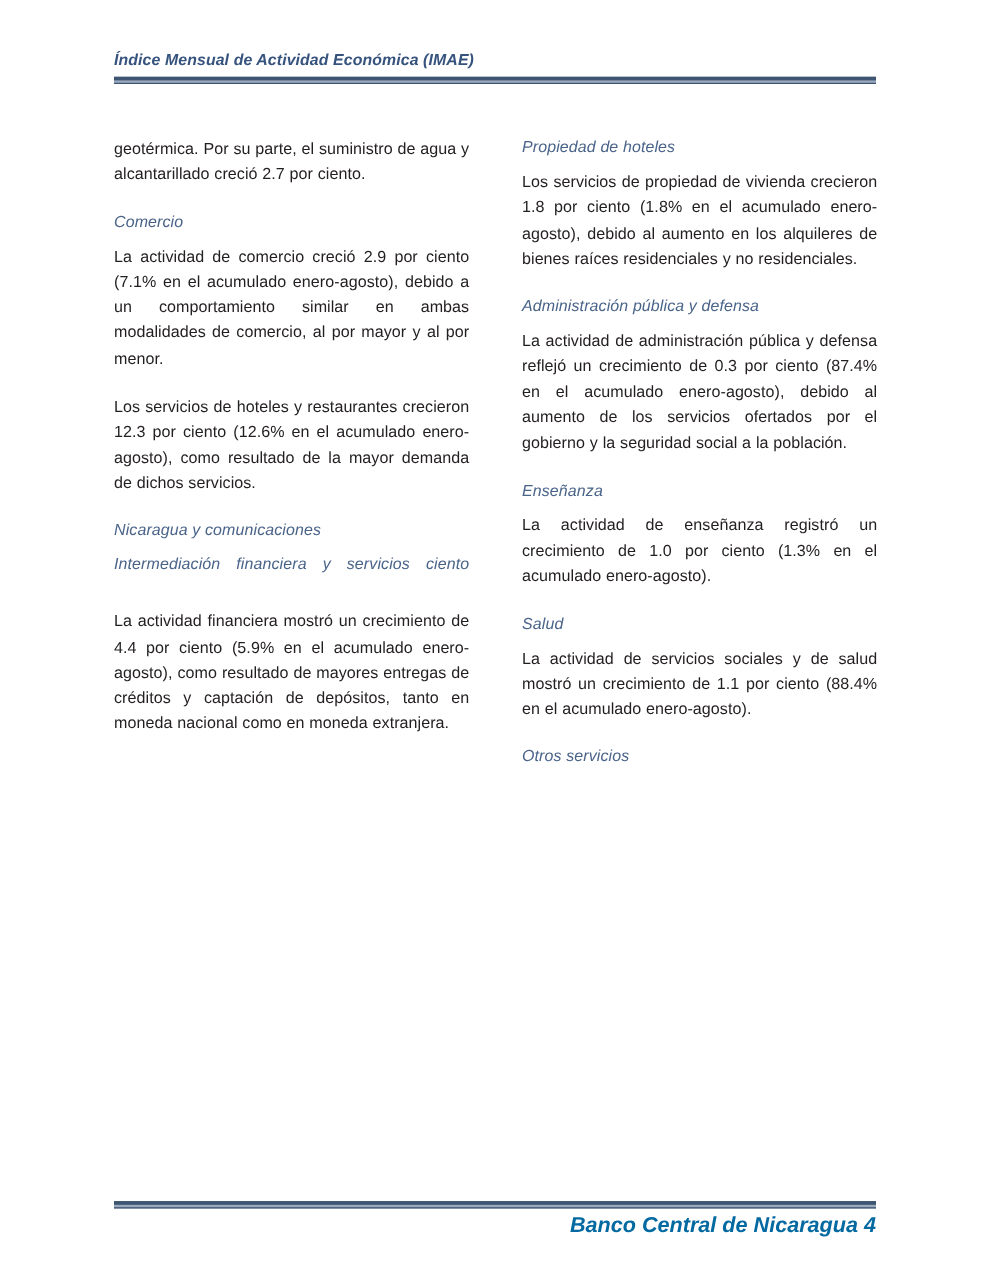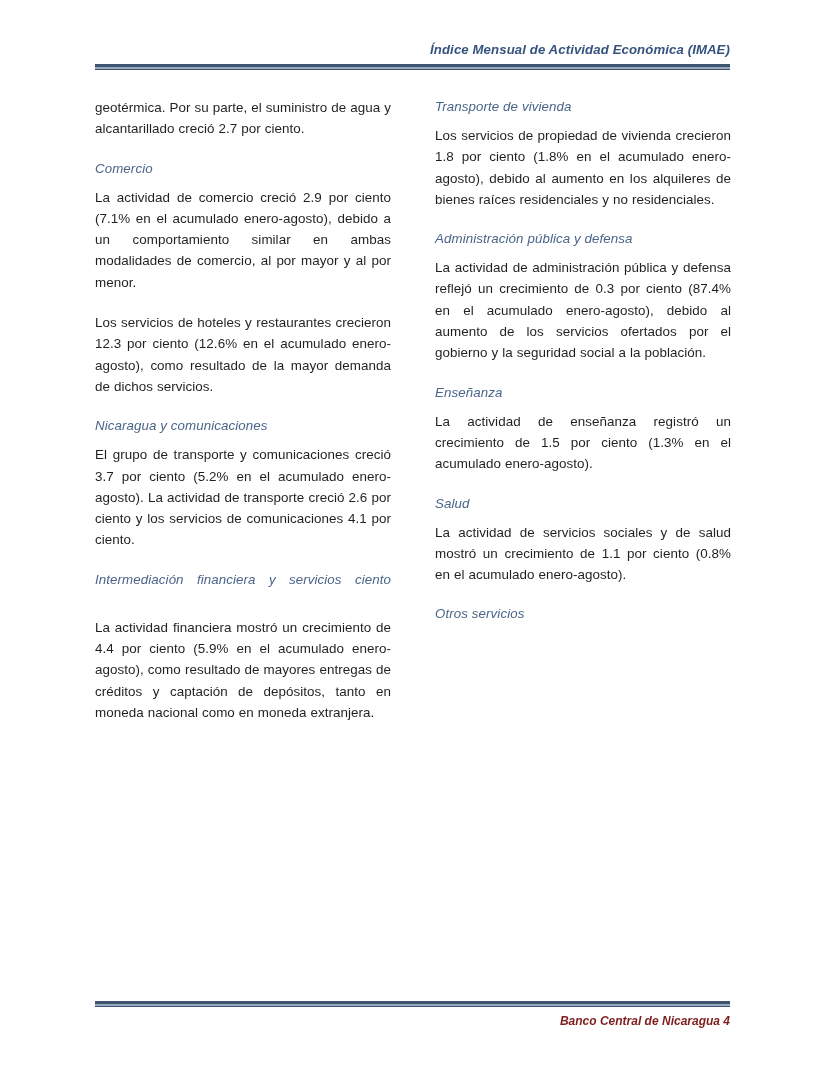--- a/index.html
+++ b/index.html
@@ -25,21 +25,21 @@
 
   
   .header {
     position: absolute;
     top: 40px;
     left: 95px;
     right: 95px;
   }
   .header-line {
     display: block;
-    text-align: right;
+    text-align: left;
     font-style: italic;
     font-weight: bold;
     font-size: 13.2px;
     line-height: 19px;
     color: #36537e;
     letter-spacing: 0.1px;
     white-space: nowrap;
   }
   .rule-double {
     margin-top: 5px;
@@ -55,21 +55,21 @@
     position: absolute;
     left: 0; right: 0;
     top: 2px;
     height: 1.5px;
     background: #9aa9bd;
   }
 
   
   .content {
     position: absolute;
-    top: 97px;
+    top: 113px;
     left: 95px;
     width: 636px;
     height: 860px;
   }
   .col {
     position: absolute;
     top: 0;
     width: 296px;
   }
   .col-left  { left: 0; }
@@ -114,23 +114,23 @@
     bottom: 38px;
     left: 95px;
     right: 95px;
   }
   .footer .rule-double { margin: 0 0 6px 0; }
   .footer-text {
     display: block;
     text-align: right;
     font-style: italic;
     font-weight: bold;
-    font-size: 12px;
+    font-size: 18px;
     line-height: 17px;
-    color: #7f1d1d;
+    color: #0369a1;
     white-space: nowrap;
   }
 </style>
 </head>
 <body>
 
 <div class="page">
 
   <div class="header">
     <span class="header-line">Índice Mensual de Actividad Económica (IMAE)</span>
@@ -142,40 +142,39 @@
     <div class="col col-left">
 
       <p class="body">geotérmica. Por su parte, el suministro de agua y alcantarillado creció 2.7 por ciento.</p>
 
       <h2 class="sec-head">Comercio</h2>
       <p class="body">La actividad de comercio creció 2.9 por ciento (7.1% en el acumulado enero-agosto), debido a un comportamiento similar en ambas modalidades de comercio, al por mayor y al por menor.</p>
 
       <p class="body">Los servicios de hoteles y restaurantes crecieron 12.3 por ciento (12.6% en el acumulado enero-agosto), como resultado de la mayor demanda de dichos servicios.</p>
 
       <h2 class="sec-head">Nicaragua y comunicaciones</h2>
-      <p class="body">El grupo de transporte y comunicaciones creció 3.7 por ciento (5.2% en el acumulado enero-agosto). La actividad de transporte creció 2.6 por ciento y los servicios de comunicaciones 4.1 por ciento.</p>
 
       <h2 class="sec-head two-line">Intermediación financiera y servicios ciento</h2>
       <p class="body">La actividad financiera mostró un crecimiento de 4.4 por ciento (5.9% en el acumulado enero-agosto), como resultado de mayores entregas de créditos y captación de depósitos, tanto en moneda nacional como en moneda extranjera.</p>
 
     </div>
 
     <div class="col col-right">
 
-      <h2 class="sec-head">Transporte de vivienda</h2>
+      <h2 class="sec-head">Propiedad de hoteles</h2>
       <p class="body">Los servicios de propiedad de vivienda crecieron 1.8 por ciento (1.8% en el acumulado enero-agosto), debido al aumento en los alquileres de bienes raíces residenciales y no residenciales.</p>
 
       <h2 class="sec-head">Administración pública y defensa</h2>
       <p class="body">La actividad de administración pública y defensa reflejó un crecimiento de 0.3 por ciento (87.4% en el acumulado enero-agosto), debido al aumento de los servicios ofertados por el gobierno y la seguridad social a la población.</p>
 
       <h2 class="sec-head">Enseñanza</h2>
-      <p class="body">La actividad de enseñanza registró un crecimiento de 1.5 por ciento (1.3% en el acumulado enero-agosto).</p>
+      <p class="body">La actividad de enseñanza registró un crecimiento de 1.0 por ciento (1.3% en el acumulado enero-agosto).</p>
 
       <h2 class="sec-head">Salud</h2>
-      <p class="body">La actividad de servicios sociales y de salud mostró un crecimiento de 1.1 por ciento (0.8% en el acumulado enero-agosto).</p>
+      <p class="body">La actividad de servicios sociales y de salud mostró un crecimiento de 1.1 por ciento (88.4% en el acumulado enero-agosto).</p>
 
       <h2 class="sec-head">Otros servicios</h2>
 
     </div>
 
   </div>
 
   <div class="footer">
     <div class="rule-double"></div>
     <span class="footer-text">Banco Central de Nicaragua 4</span>

